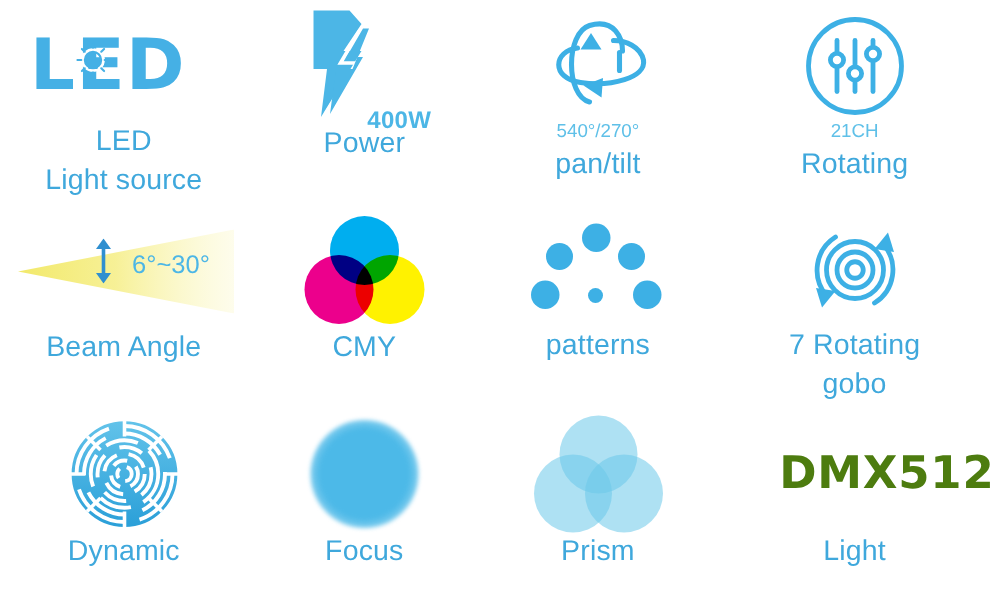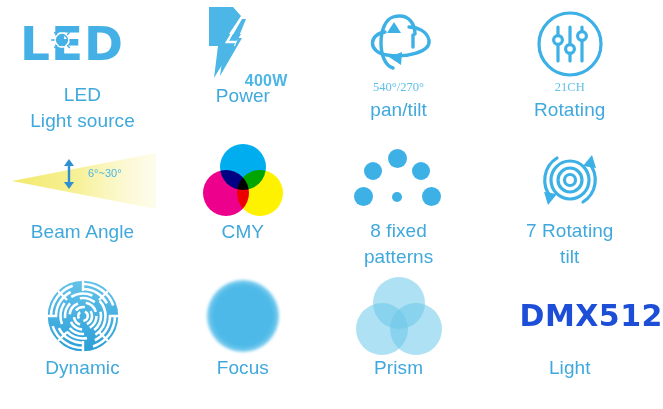--- a/index.html
+++ b/index.html
@@ -43,21 +43,20 @@
     text-align: center;
     margin-top: 4px;
     letter-spacing: 0.1px;
   }
   .label.two-line { line-height: 22px; }
   .sublabel {
     color: #5fc0e8;
     font-size: 12.5px;
     text-align: left;
     line-height: 14px;
-    font-family: Liberation Serif, serif;
   }
 
   
   .led-mark {
     position: relative;
     width: 125px;
     height: 52px;
   }
   .led-mark .letters {
     font-size: 47px;
@@ -91,21 +90,21 @@
   
   .beam-wrap { position: relative; width: 165px; height: 70px; }
   .beam-wrap .beam-tri {
     position: absolute; left: 10px; top: 8px;
   }
   .beam-wrap .beam-deg {
     position: absolute;
     left: 88px;
     top: 22px;
     color: #4cb6e6;
-    font-size: 11px;
+    font-size: 17px;
   }
 
   
   .cmy-wrap { position: relative; width: 80px; height: 72px; }
   .cmy-wrap span {
     position: absolute;
     width: 46px; height: 46px;
     border-radius: 50%;
     mix-blend-mode: multiply;
   }
@@ -128,21 +127,21 @@
   
   .focus-blob {
     width: 72px; height: 72px;
     border-radius: 50%;
     background: radial-gradient(circle at 50% 50%, #4cb9e8 0%, #4cb9e8 58%, rgba(76,185,232,0.55) 78%, rgba(76,185,232,0) 100%);
     filter: blur(1.5px);
   }
 
   
   .dmx-text {
-    color: #1d4ed8;
+    color: #4d7c0f;
     font-size: 30px;
     font-weight: bold;
     letter-spacing: 0.5px;
     line-height: 72px;
     font-family: "DejaVu Sans", sans-serif;
     margin-left: 43px;
   }
 
   
   .dots-wrap { position: relative; width: 90px; height: 62px; }
@@ -277,21 +276,20 @@
     <div class="icon-wrap">
       <div class="dots-wrap">
         <i style="left:34px; top:0px;  width:19px; height:19px;"></i>
         <i style="left:10px; top:13px; width:18px; height:18px;"></i>
         <i style="left:58px; top:13px; width:18px; height:18px;"></i>
         <i style="left:0px;  top:38px; width:19px; height:19px;"></i>
         <i style="left:68px; top:38px; width:19px; height:19px;"></i>
         <i style="left:38px; top:43px; width:10px; height:10px;"></i>
       </div>
     </div>
-    <div class="label two-line">8 fixed</div>
     <div class="label two-line">patterns</div>
   </div>
 
   <div class="cell">
     <div class="icon-wrap">
       <svg width="72" height="72" viewBox="0 0 72 72">
         <g fill="none" stroke="#3db0e5" stroke-width="3.2" stroke-linecap="round">
 
           <path d="M55 19 A26 26 0 0 1 49 58"></path>
           <path d="M17 53 A26 26 0 0 1 23 14"></path>
@@ -299,21 +297,21 @@
           <circle cx="36" cy="36" r="19"></circle>
           <circle cx="36" cy="36" r="12"></circle>
           <circle cx="36" cy="36" r="5.5"></circle>
         </g>
 
         <path d="M58 11 L62 24 L49 22 Z" fill="#3db0e5"></path>
         <path d="M14 61 L10 48 L23 50 Z" fill="#3db0e5"></path>
       </svg>
     </div>
     <div class="label two-line">7 Rotating</div>
-    <div class="label two-line">tilt</div>
+    <div class="label two-line">gobo</div>
   </div>
 
   <div class="cell">
     <div class="icon-wrap">
       <svg width="76" height="76" viewBox="0 0 76 76">
         <defs>
           <linearGradient id="dyngrad" x1="0" y1="0" x2="0" y2="1">
             <stop offset="0%" stop-color="#63c3ea"></stop>
             <stop offset="100%" stop-color="#2a9fd8"></stop>
           </linearGradient>

